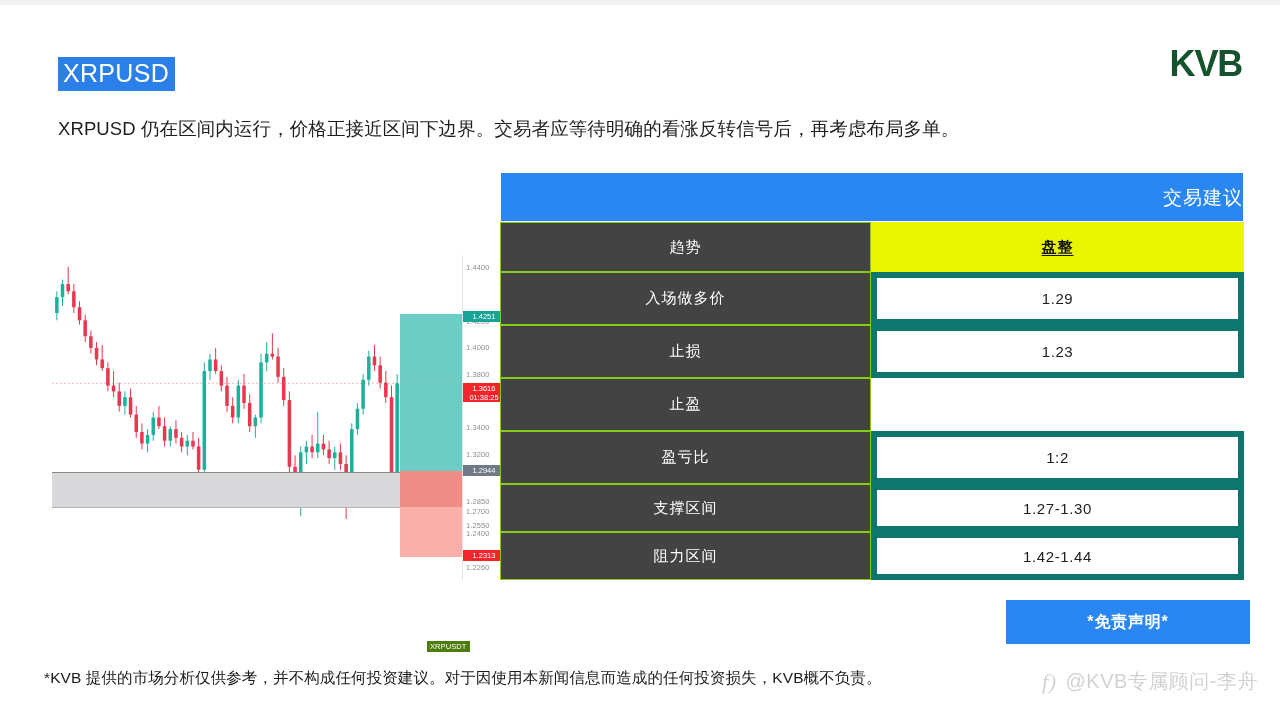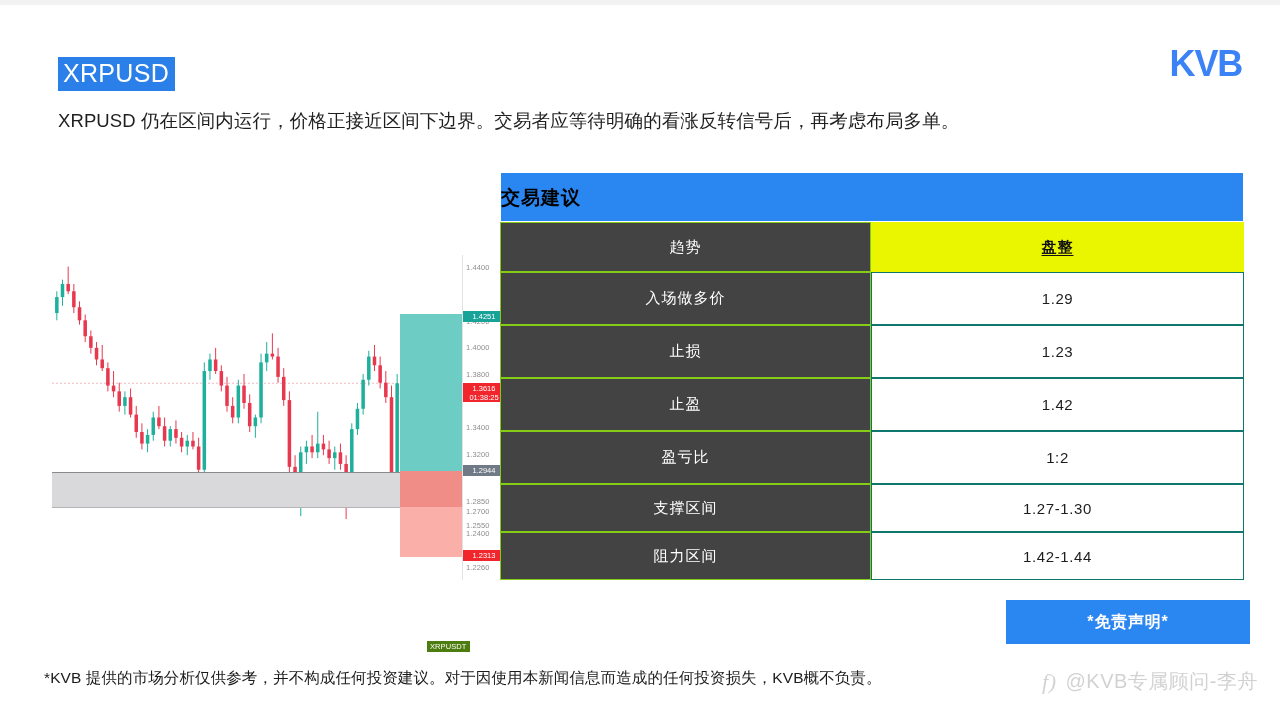--- a/index.html
+++ b/index.html
@@ -37,27 +37,27 @@
     line-height: 1.12;
     white-space: nowrap;
   }
 
   .logo {
     position: absolute;
     right: 38px; top: 43px;
     font-size: 36px;
     font-weight: 800;
     letter-spacing: -1.2px;
-    color: #3b82f6;
+    color: #14532d;
     font-family: "Liberation Sans", "DejaVu Sans", sans-serif;
   }
 
   .subtitle {
     position: absolute;
-    left: 58px; top: 108px;
+    left: 58px; top: 116px;
     width: 1180px;
     font-size: 18.5px;
     line-height: 1.45;
     color: #1f1f1f;
     letter-spacing: .1px;
     white-space: nowrap;
   }
 
   
   .chart-wrap {
@@ -154,24 +154,24 @@
   .table {
     position: absolute;
     left: 500px; top: 172px;
     width: 744px;
     border-collapse: separate;
     border-spacing: 0;
   }
   .tbl-banner {
     height: 50px;
     background: #2a86f0;
-    color: #000000;
+    color: #ffffff;
     font-size: 19px;
-    font-weight: 700;
-    text-align: left;
+    font-weight: 400;
+    text-align: right;
     line-height: 50px;
     letter-spacing: 1px;
     border: 1px solid #ffffff;
     box-sizing: border-box;
   }
   .tbl-row {
     display: flex;
     width: 744px;
   }
   .cell-label {
@@ -189,21 +189,21 @@
   }
   .cell-value {
     width: 373px;
     min-height: 47px;
     background: #ffffff;
     color: #1d1d1d;
     font-size: 15px;
     display: flex;
     align-items: center;
     justify-content: center;
-    border: 1px solid #0f766e;
+    border: 6px solid #0f766e;
     box-sizing: border-box;
     letter-spacing: .6px;
   }
   .row-trend .cell-label { height: 50px; font-weight: 400; }
   .row-trend .cell-value {
     height: 50px;
     background: #eaf500;
     color: #111111;
     font-weight: 700;
     text-decoration: underline;
@@ -447,21 +447,20 @@
       <div class="tbl-row row-tall">
         <div class="cell-label">入场做多价</div>
         <div class="cell-value">1.29</div>
       </div>
       <div class="tbl-row row-tall">
         <div class="cell-label">止损</div>
         <div class="cell-value">1.23</div>
       </div>
       <div class="tbl-row row-tall">
         <div class="cell-label">止盈</div>
-        <div class="cell-value">1.42</div>
       </div>
       <div class="tbl-row row-tall">
         <div class="cell-label">盈亏比</div>
         <div class="cell-value">1:2</div>
       </div>
       <div class="tbl-row row-std">
         <div class="cell-label">支撑区间</div>
         <div class="cell-value">1.27-1.30</div>
       </div>
       <div class="tbl-row row-std">

